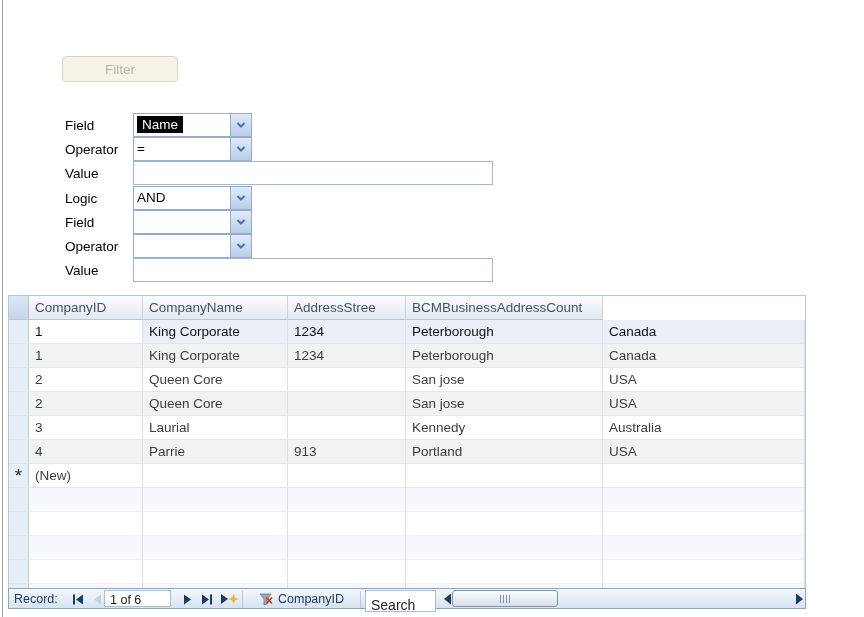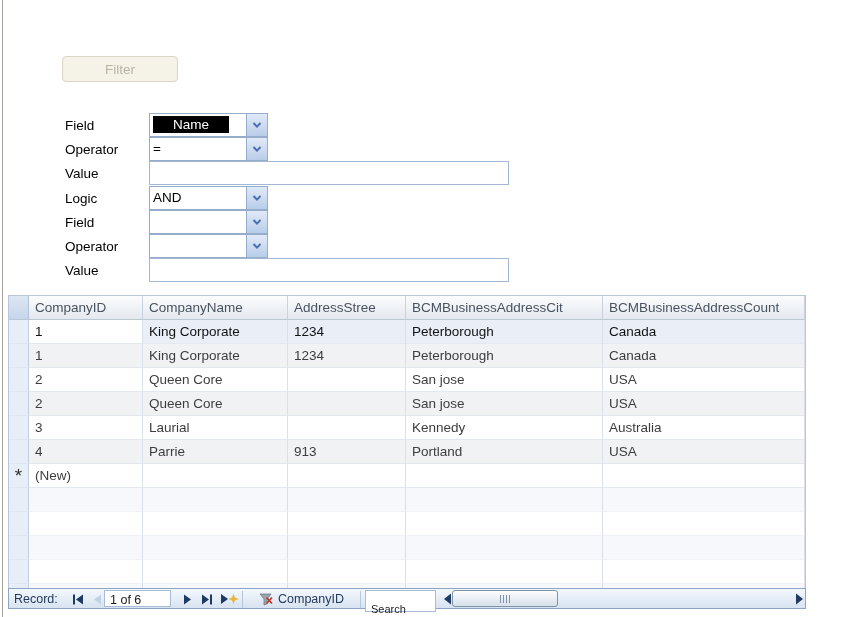--- a/index.html
+++ b/index.html
@@ -10,25 +10,25 @@
   .left-edge{position:absolute;left:2px;top:0;width:1px;height:617px;background:#a5a29a;}
 
   
   .filter-btn{
     position:absolute;left:62px;top:56px;width:116px;height:26px;
     background:#f5f2e7;border:1px solid #dbd5c3;border-radius:4px;
     color:#b9b4a6;font-size:13.5px;font-family:"Liberation Sans",sans-serif;
   }
 
   
-  .frow{position:absolute;left:65px;height:24px;display:flex;align-items:center;gap:16px;}
+  .frow{position:absolute;left:65px;height:24px;display:flex;align-items:center;}
   .flabel{width:68px;font-size:13.5px;color:#000;white-space:nowrap;}
   .combo{width:119px;height:24px;background:#fff;border:1px solid #95accb;display:flex;box-sizing:border-box;}
   .combo-text{flex:1;font-size:13.5px;color:#000;padding:3px 0 0 3px;overflow:hidden;white-space:nowrap;}
-  .sel-hl{background:#000;color:#fff;padding:1px 20px;}
+  .sel-hl{background:#000;color:#fff;padding:1px 5px;}
   .combo-btn{width:20px;border-left:1px solid #95accb;background:linear-gradient(#e0eaf8,#b9cde9);
     display:flex;align-items:center;justify-content:center;cursor:default;}
   .value-input{
     width:360px;height:24px;border:1px solid #a3b8d4;box-sizing:border-box;
     font-size:13.5px;padding-left:4px;font-family:"Liberation Sans",sans-serif;background:#fff;
   }
 
   
   .datasheet{position:absolute;left:8px;top:295px;width:798px;height:314px;}
   .ds-body{height:293px;overflow:hidden;border:1px solid #b9c6d8;border-bottom:none;box-sizing:border-box;background:#fff;}
@@ -55,21 +55,21 @@
     position:absolute;left:0;top:293px;width:798px;height:21px;box-sizing:border-box;
     background:linear-gradient(#f3f8fd,#d8e3f1);border:1px solid #8da4c2;
   }
   .nav *{position:absolute;}
   .nav-text{font-size:12.5px;color:#24395c;white-space:nowrap;top:3px;}
   .nav-btn{width:16px;height:14px;top:3px;display:flex;align-items:center;justify-content:center;background:transparent;border:none;padding:0;}
   .pos-box{left:95px;top:1px;width:67px;height:17px;background:#fff;border:1px solid #a9bdd6;box-sizing:border-box;
     font-size:12.5px;color:#1c1c1c;padding:2px 0 0 5px;}
   .nav-sep{width:1px;height:17px;top:2px;background:#b7c8dd;}
   .search-box{left:356px;top:1px;width:71px;height:22px;background:#fff;border:1px solid #a9bdd6;box-sizing:border-box;
-    font-size:11px;color:#222;padding:12px 0 0 5px;}
+    font-size:14px;color:#222;padding:6px 0 0 5px;}
   .h-thumb{
     left:443px;top:1px;width:106px;height:17px;border:1px solid #7e93a8;border-radius:3px;box-sizing:border-box;
     background:linear-gradient(#fdfdfe,#d8e0ea);display:flex;align-items:center;justify-content:center;
   }
   .grip{position:static;width:11px;height:8px;background:repeating-linear-gradient(90deg,#7e93a8 0 1px,transparent 1px 3px);}
 </style>
 </head>
 <body>
 
 <div class="left-edge"></div>
@@ -147,21 +147,20 @@
 </div>
 
 <div class="datasheet">
   <div class="ds-body">
 
     <div class="ds-header">
       <div class="sel-h"></div>
       <div class="col-h">CompanyID</div>
       <div class="col-h">CompanyName</div>
       <div class="col-h">AddressStree</div>
-      <div class="col-h">BCMBusinessAddressCit</div>
       <div class="col-h">BCMBusinessAddressCount</div>
     </div>
 
     <div class="ds-row row-current">
       <div class="sel"></div>
       <div class="cell first">1</div>
       <div class="cell">King Corporate</div>
       <div class="cell">1234</div>
       <div class="cell">Peterborough</div>
       <div class="cell">Canada</div>

